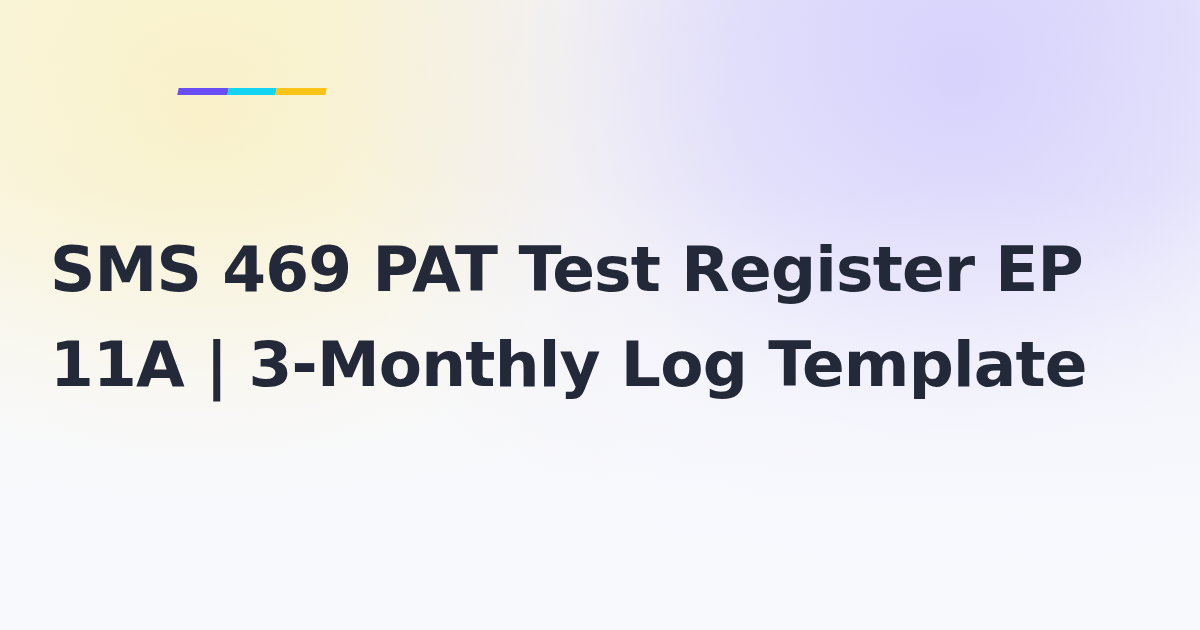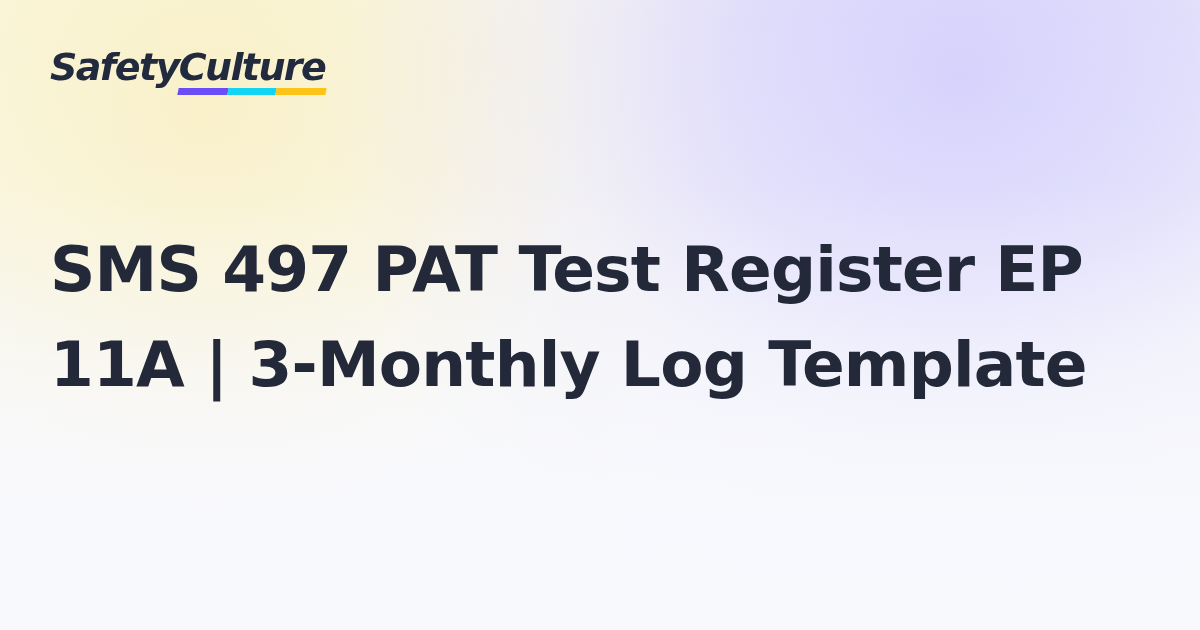--- a/index.html
+++ b/index.html
@@ -138,24 +138,23 @@
 <div class="og-card">
 
   <div class="bg-base"></div>
   <div class="bg-warm"></div>
   <div class="bg-cool"></div>
   <div class="bg-veil"></div>
 
   <div class="content">
 
     <div class="logo">
-      <span class="logo-wordmark">SafetyCulture</span>
       <div class="logo-underline">
         <span class="seg-purple"></span>
         <span class="seg-cyan"></span>
         <span class="seg-yellow"></span>
       </div>
     </div>
 
-    <h1 class="title">SMS 497 PAT Test Register EP 11A | 3-Monthly Log Template</h1>
+    <h1 class="title">SMS 469 PAT Test Register EP 11A | 3-Monthly Log Template</h1>
 
   </div>
 </div>
 
 </body></html>

